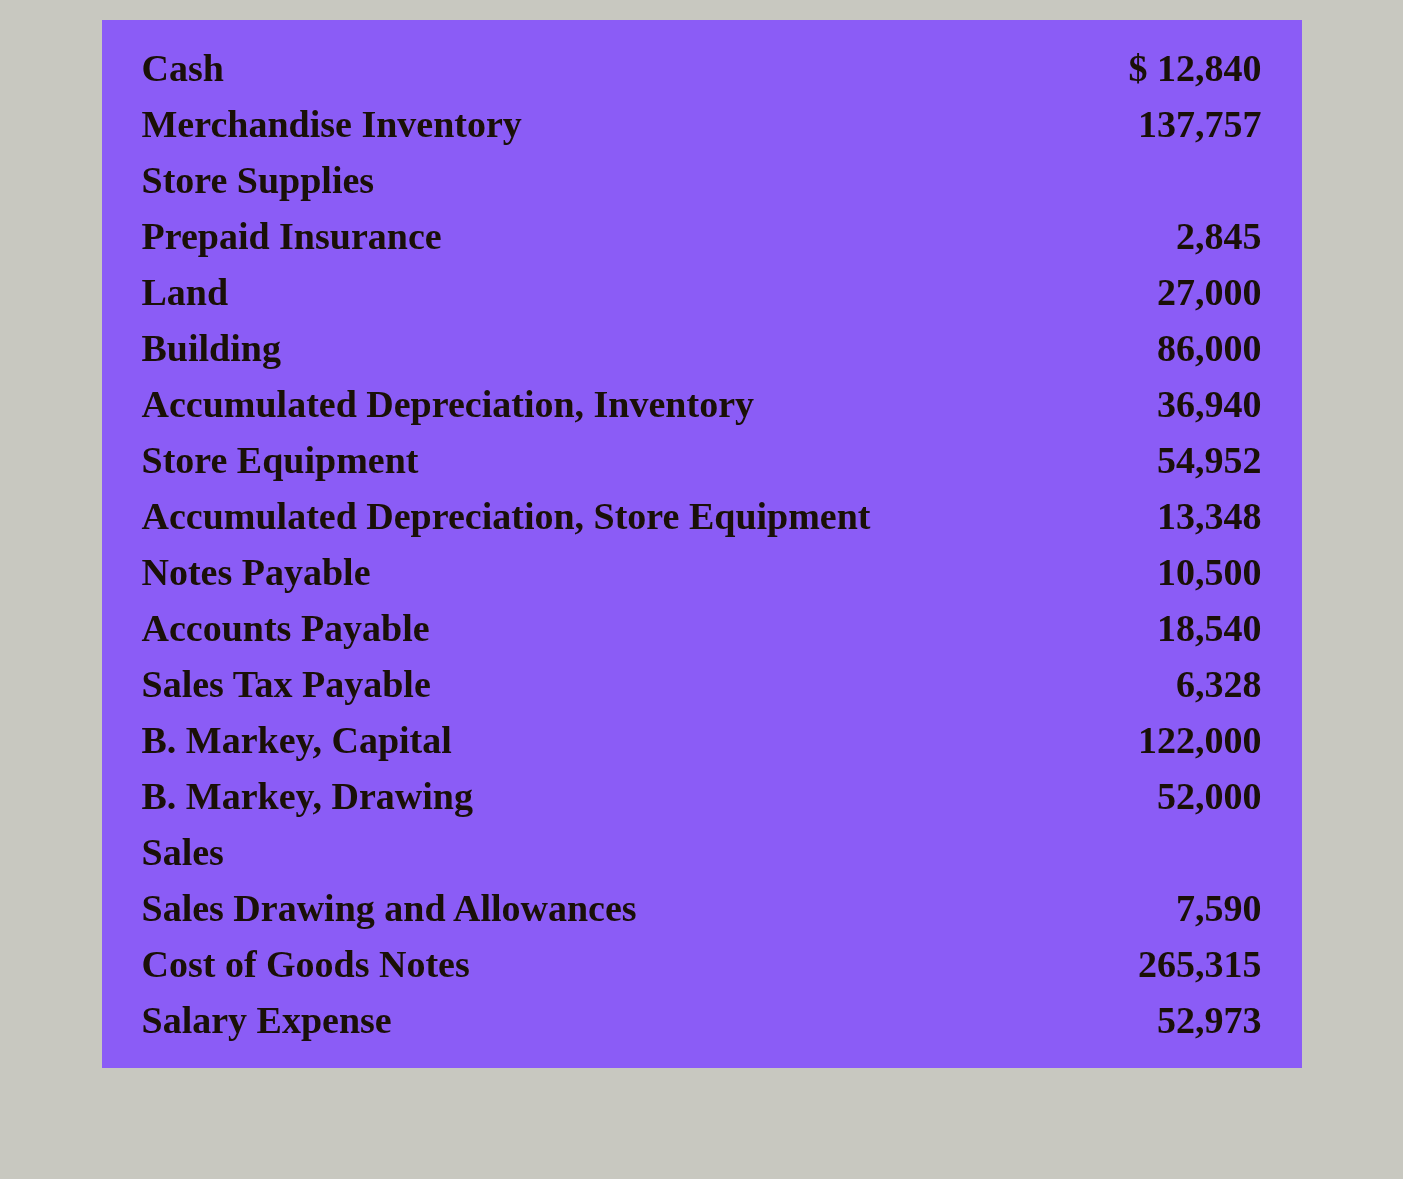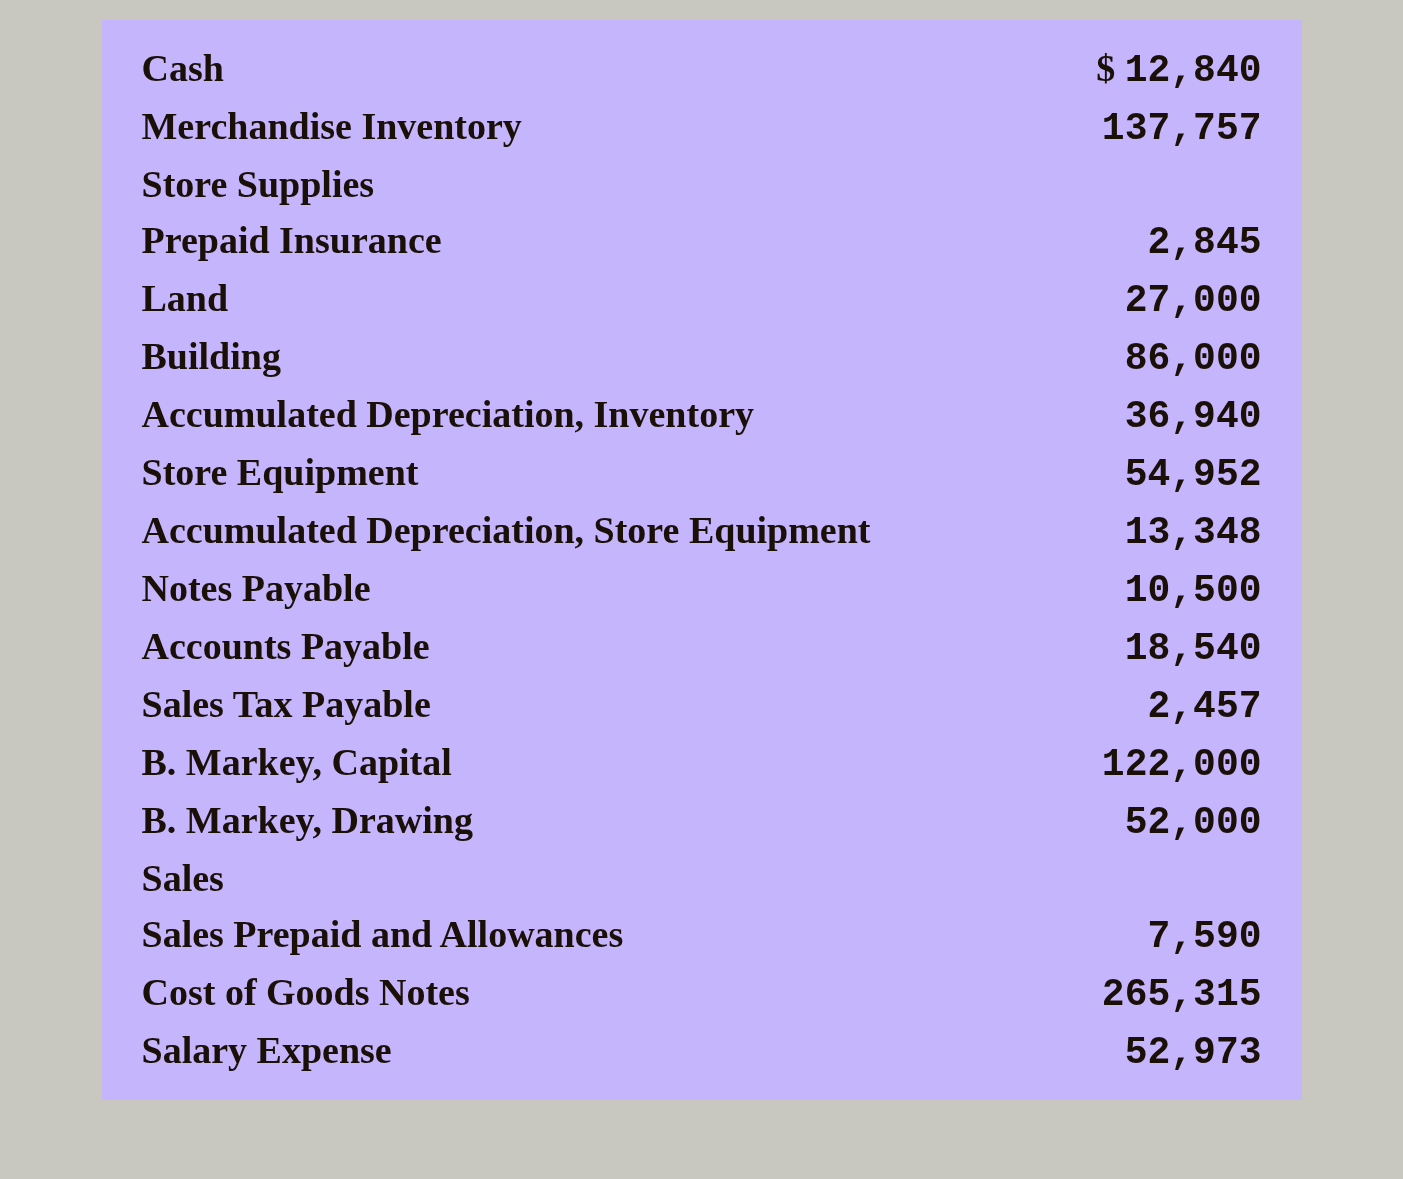--- a/index.html
+++ b/index.html
@@ -14,21 +14,21 @@
       width: 1403px;
       min-height: 1179px;
       display: flex;
       justify-content: center;
       align-items: flex-start;
       padding: 20px;
     }
 
     .ledger-container {
       width: 1200px;
-      background-color: #c4b5fd;
+      background-color: #8b5cf6;
       padding: 20px 40px;
     }
 
     .ledger-row {
       display: flex;
       justify-content: space-between;
       align-items: baseline;
       padding: 6px 0;
       font-size: 38px;
       font-weight: bold;
@@ -36,21 +36,21 @@
     }
 
     .account-name {
       flex: 1;
       text-align: left;
     }
 
     .account-value {
       text-align: right;
       min-width: 200px;
-      font-family: Liberation Mono, monospace;
+      font-family: Liberation Serif, serif;
     }
 
     .first-row .account-value::before {
       content: '$  ';
       font-family: Georgia, 'Times New Roman', serif;
     }
   </style>
 </head>
 <body>
 
@@ -94,35 +94,35 @@
     <div class="ledger-row">
       <span class="account-name">Notes Payable</span>
       <span class="account-value">10,500</span>
     </div>
     <div class="ledger-row">
       <span class="account-name">Accounts Payable</span>
       <span class="account-value">18,540</span>
     </div>
     <div class="ledger-row">
       <span class="account-name">Sales Tax Payable</span>
-      <span class="account-value">2,457</span>
+      <span class="account-value">6,328</span>
     </div>
     <div class="ledger-row">
       <span class="account-name">B. Markey, Capital</span>
       <span class="account-value">122,000</span>
     </div>
     <div class="ledger-row">
       <span class="account-name">B. Markey, Drawing</span>
       <span class="account-value">52,000</span>
     </div>
     <div class="ledger-row">
       <span class="account-name">Sales</span>
     </div>
     <div class="ledger-row">
-      <span class="account-name">Sales Prepaid and Allowances</span>
+      <span class="account-name">Sales Drawing and Allowances</span>
       <span class="account-value">7,590</span>
     </div>
     <div class="ledger-row">
       <span class="account-name">Cost of Goods Notes</span>
       <span class="account-value">265,315</span>
     </div>
     <div class="ledger-row">
       <span class="account-name">Salary Expense</span>
       <span class="account-value">52,973</span>
     </div>

